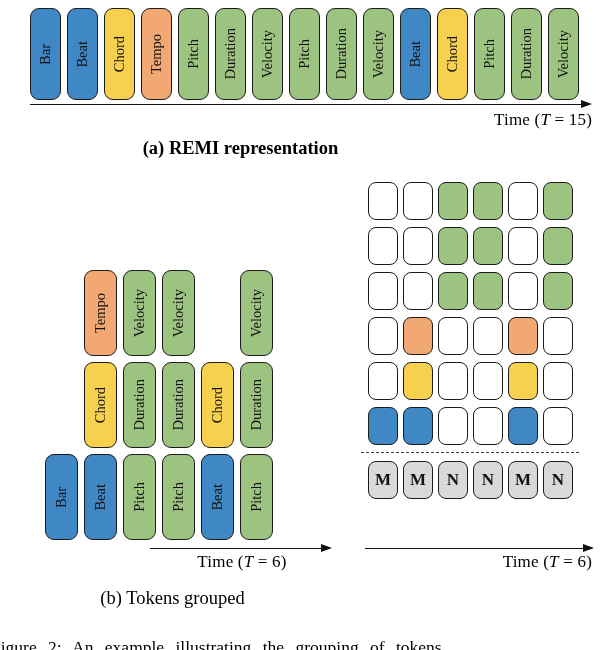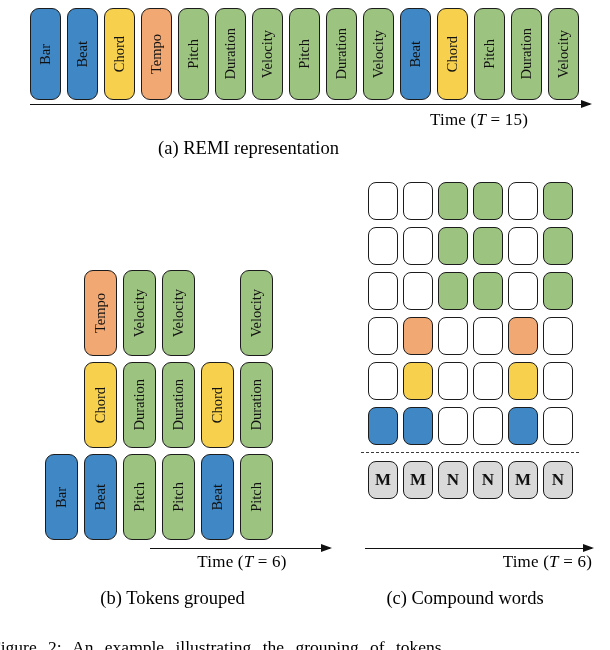--- a/index.html
+++ b/index.html
@@ -96,24 +96,24 @@
         <span class="vtext">Duration</span>
       </div>
       <div class="token token-a" style="background: rgb(157, 195, 129);">
         <span class="vtext">Velocity</span>
       </div>
     </div>
 
   <div class="time-axis" style="left:30px; top:104px; width:560px;">
     <span class="arrowhead"></span>
   </div>
-  <div class="time-label" style="left:430px; top:110px; width:162px; ">
+  <div class="time-label" style="left:430px; top:110px; width:162px; text-align:right;">
     <span>Time (</span><i>T</i><span> = 15)</span>
   </div>
-  <div class="caption" style="left:16px; top:138px; width:465px;">(a) REMI representation</div>
+  <div class="caption" style="left:8px; top:138px; width:465px;font-weight:bold;">(a) REMI representation</div>
 
   <div class="grid-b" id="grid-b" style="left:45px; top:270px;">
       <div></div>
       <div class="token token-b" style="background: rgb(242, 168, 115);">
         <span class="vtext">Tempo</span>
       </div>
       <div class="token token-b" style="background: rgb(157, 195, 129);">
         <span class="vtext">Velocity</span>
       </div>
       <div class="token token-b" style="background: rgb(157, 195, 129);">
@@ -216,17 +216,16 @@
       <div class="cell family-cell">M</div>
       <div class="cell family-cell">N</div>
     </div>
 
   <div class="time-axis" style="left:365px; top:548px; width:227px;">
     <span class="arrowhead"></span>
   </div>
   <div class="time-label" style="left:432px; top:552px; width:160px; text-align:right;">
     <span>Time (</span><i>T</i><span> = 6)</span>
   </div>
-  <div class="caption" style="left:340px; top:588px; width:250px;">(c) Compound words</div>
 
   <div class="fig-caption" style="left:-9px; top:637px; width:660px;">Figure 2: An example illustrating the grouping of tokens</div>
 
 </div>
 
 </body></html>

